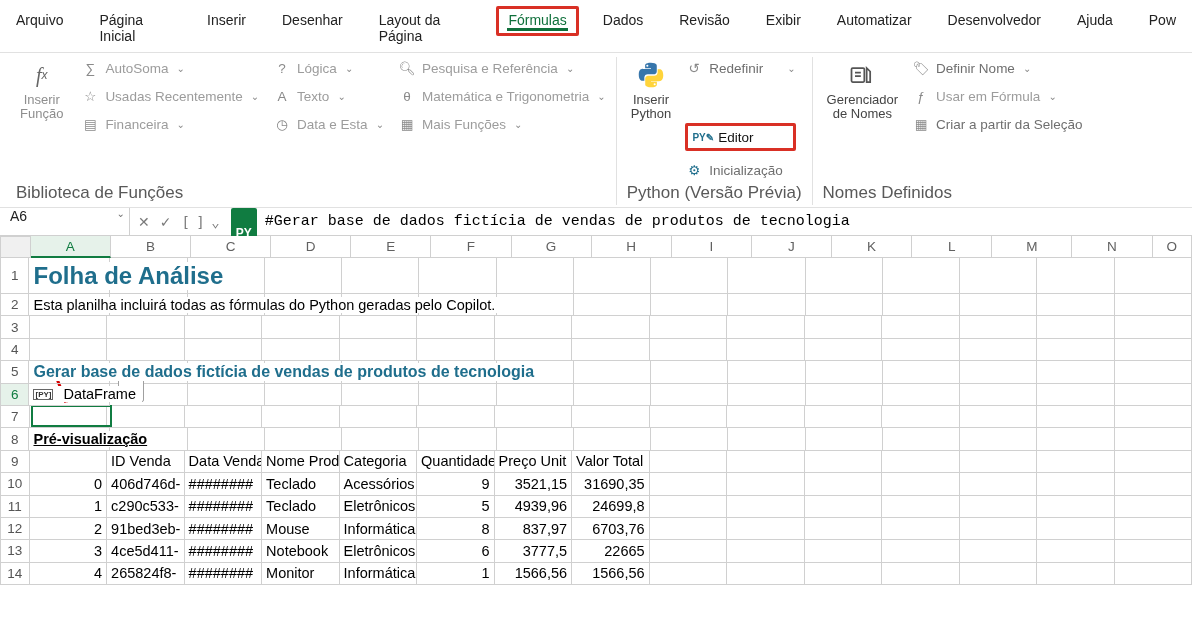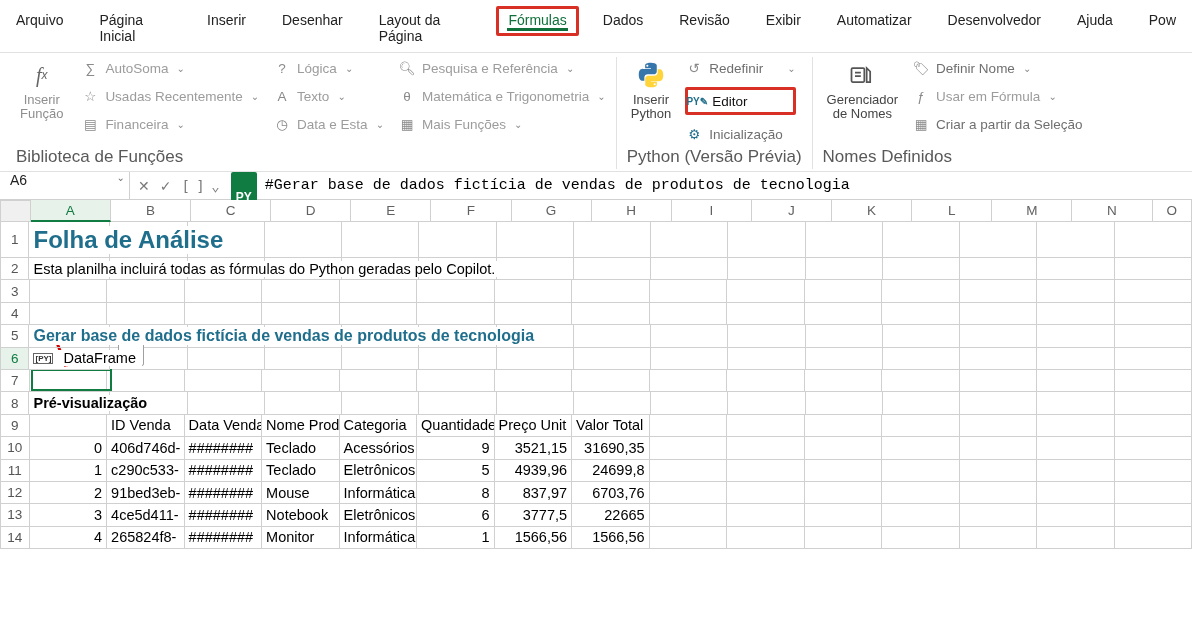--- a/index.html
+++ b/index.html
@@ -29,21 +29,21 @@
   .rgroup:last-child { border-right:none;}
   .rgroup .glabel { text-align:left; color:var(--text-gray); font-size:17px; padding-top:4px; white-space:nowrap;}
   .stack { display:flex; flex-direction:column; gap:10px; }
   .bigbtn { display:flex; flex-direction:column; align-items:center; gap:4px; padding:2px 4px; color:#444; font-size:13px; text-align:center; cursor:pointer;}
   .bigbtn .ico { width:28px; height:28px; display:flex; align-items:center; justify-content:center; color:#666; }
   .bigbtn.gray { color:#9a9a9a; }
   .smallbtn { display:flex; align-items:center; gap:6px; color:#6f6f6f; font-size:13.5px; cursor:pointer; white-space:nowrap;}
   .smallbtn.dimmed { color:#9c9c9c; }
   .smallbtn .ico { width:18px; height:18px; display:inline-flex; align-items:center; justify-content:center; color:#8a8a8a; flex:0 0 18px;}
   .smallbtn .chev { font-size:10px; color:#8a8a8a; margin-left:2px;}
-  .boxed-red { border:3px solid var(--highlight-red); border-radius:2px; padding:2px 0; display:inline-flex; align-items:center; gap:6px;}
+  .boxed-red { border:3px solid var(--highlight-red); border-radius:2px; padding:2px 6px; display:inline-flex; align-items:center; gap:6px;margin-top:36px;}
   .boxed-red .smallbtn { color: #333; }
   .pyicon { color:#1f77b4; }
   .nameglyph svg { stroke:#555; }
   
   .fbar { border-bottom:1px solid var(--cell-border); display:flex; align-items:stretch; height:28px; font-size:14px;}
   .namebox { width:130px; border-right:1px solid var(--cell-border); display:flex; align-items:flex-start; padding:0 4px 0 10px; position:relative;}
   .namebox .chev { margin-left:auto; font-size:10px; color:#707070;}
   .fxicons { display:flex; align-items:center; gap:10px; padding:0 8px; color:#7a7a7a;}
   .fxicons span { cursor:pointer; }
   .pybox { background:#107c41; color:#fff; font-weight:600; font-size:12px; padding:18px 5px; border-radius:2px; margin:0 4px; }
@@ -58,21 +58,21 @@
   .row { display:flex; height:22.4px; }
   .row.tall { height:36px; }
   .cell { width:81px; border-right:1px solid var(--cell-border); border-bottom:1px solid var(--cell-border); padding:0 4px; display:flex; align-items:center; overflow:hidden; white-space:nowrap; font-size:14.5px; color:#000;}
   .cell.corner { width:31px; background:#f0f0f0; border:1px solid var(--cell-border);}
   .cell.textleft { justify-content:flex-start; }
   .cell.textright { justify-content:flex-end; }
   .overflow { position:relative; z-index:1; overflow:visible;}
   .overflow span.flow { background:#fff; padding-right:6px;}
   .title-text { font-family:"Segoe UI Semibold","Segoe UI",Arial,sans-serif;font-size:24px; font-weight:600; color:var(--excel-blue);}
   .subtitle-text { font-family:"Segoe UI Semibold","Segoe UI",Arial,sans-serif;font-size:16px; font-weight:700; color:#1f6e8c;}
-  .bold { font-weight:700; }
+  .bold { font-weight:700;text-decoration:underline; }
   
   .sel-a6 { position:absolute; border:2px solid var(--select-border); pointer-events:none;}
   .active-overlay-icon { position:absolute; left:-1px; border:1px solid #a0a0a0; background:#fff; width:26px; height:24px; border-radius:2px; display:flex; align-items:center; justify-content:center; cursor:pointer;}
   
   .redarrow { position:absolute; width:28px; height:38px; pointer-events:none;}
   .pydf-cell {display:flex;align-items:center;gap:10px;}
   .pydf-badge{font-size:8px;border:1px solid #666;padding:0 1px; font-weight:600; color:#333;}
   .pydf-badge::after{content:"";}
 </style>
 </head>

